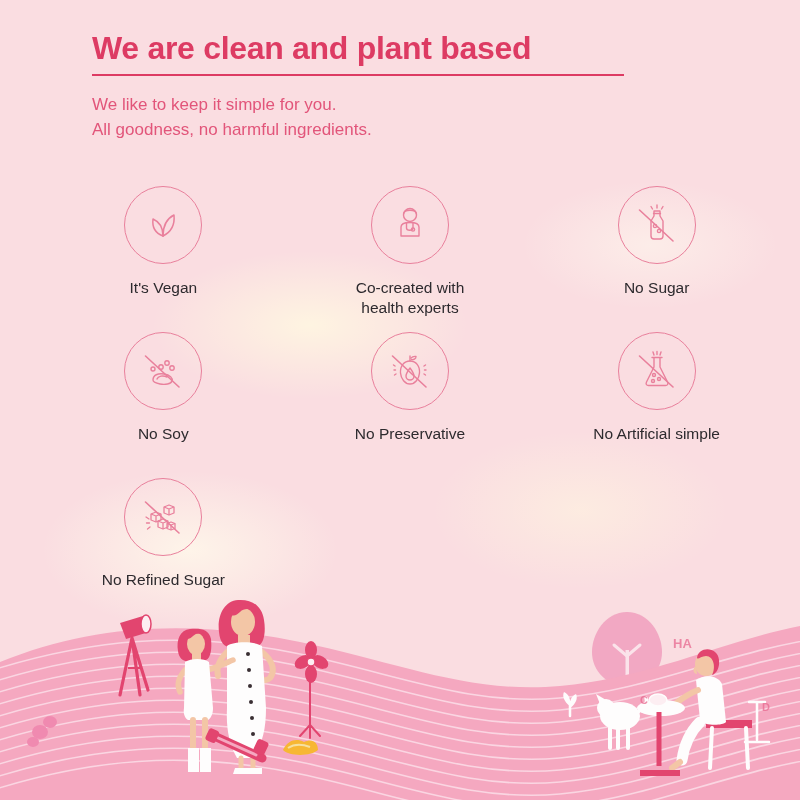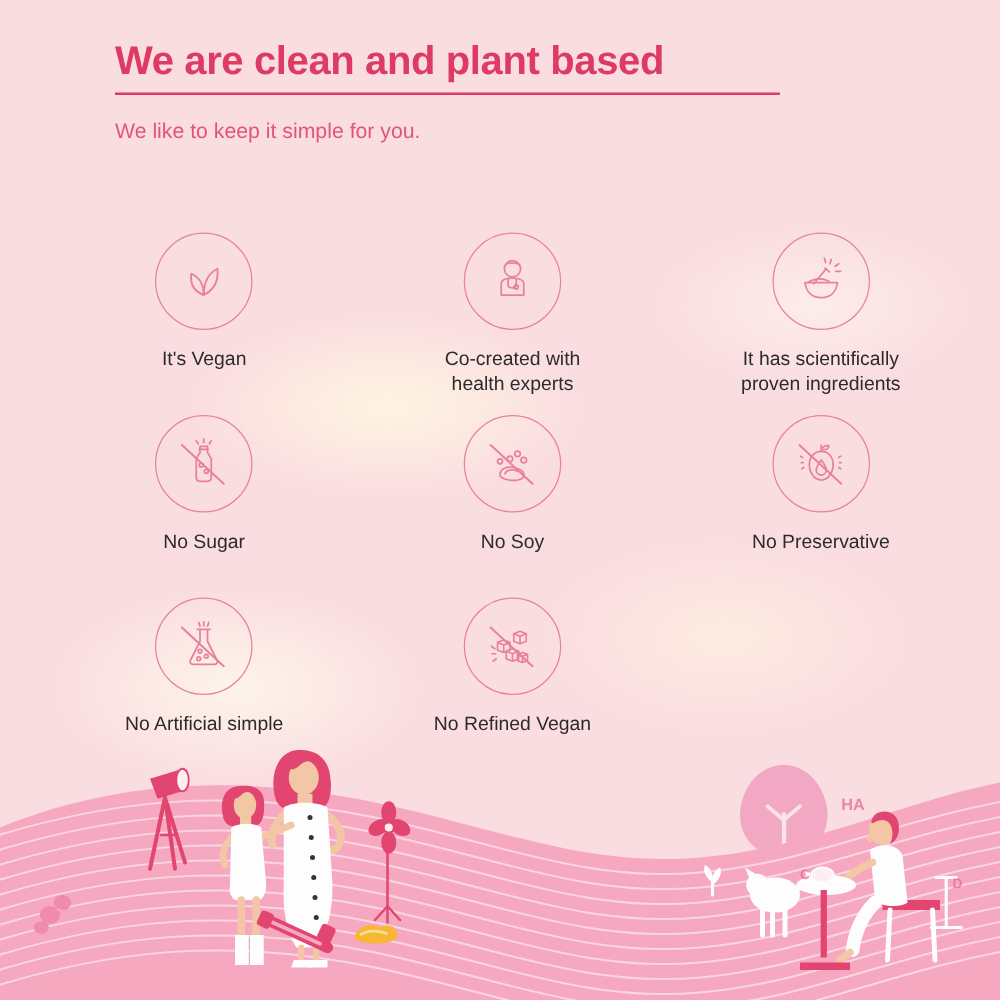--- a/index.html
+++ b/index.html
@@ -90,20 +90,21 @@
   <div class="bloom b1"></div>
   <div class="bloom b2"></div>
   <div class="bloom b3"></div>
   <div class="bloom b4"></div>
 
   <div id="header">
     <div id="headline">We are clean and plant based</div>
     <div id="headline-rule"></div>
     <div id="subtitle">
       <span class="line">We like to keep it simple for you.</span>
+      <span class="line">All goodness, no harmful ingredients.</span>
     </div>
   </div>
 
   <div id="grid">
 
     <div class="cell">
       <div class="badge">
         <svg width="46" height="46" viewBox="0 0 46 46" fill="none" stroke="#e9809c" stroke-width="1.5">
           <path d="M23 34 C23 26 20 20 13 17 C12 25 15 31 23 34 Z" stroke-linejoin="round"></path>
           <path d="M23 34 C23 24 26 17 34 13 C35 23 31 30 23 34 Z" stroke-linejoin="round"></path>
@@ -120,33 +121,20 @@
           <path d="M16.5 12 C17 7 29 7 29.5 12" stroke-linecap="round"></path>
           <path d="M14 34 L14 25 C14 22 18 20.5 23 20.5 C28 20.5 32 22 32 25 L32 34 Z" stroke-linejoin="round"></path>
           <path d="M19.5 21 L19.5 26 C19.5 29 26 29 26 26 L26 21" stroke-linecap="round"></path>
           <circle cx="26" cy="27.5" r="1.6"></circle>
         </svg>
       </div>
       <div class="cell-label">Co-created with
 health experts</div>
     </div>
 
-    <div class="cell">
-      <div class="badge">
-        <svg width="48" height="48" viewBox="0 0 48 48" fill="none" stroke="#e9809c" stroke-width="1.4">
-          <path d="M11 25 L37 25 C36 33 31 37 24 37 C17 37 12 33 11 25 Z" stroke-linejoin="round"></path>
-          <path d="M13.5 25 C17 22 24 21 30 24" stroke-linecap="round"></path>
-          <path d="M18 26 L28 14" stroke-linecap="round"></path>
-          <path d="M27 13.5 L30.5 16.5" stroke-linecap="round"></path>
-          <path d="M31 10 L32 6.5M35 12 L38 10M35.5 16 L39.5 16M27.5 9 L26.5 5.5" stroke-linecap="round"></path>
-        </svg>
-      </div>
-      <div class="cell-label">It has scientifically
-proven ingredients</div>
-    </div>
 
     <div class="cell">
       <div class="badge">
         <svg width="48" height="48" viewBox="0 0 48 48" fill="none" stroke="#e9809c" stroke-width="1.4">
           <path d="M21 10 L27 10 L27 15 L30 20 L30 35 C30 37 29 38 27 38 L21 38 C19 38 18 37 18 35 L18 20 L21 15 Z" stroke-linejoin="round"></path>
           <path d="M20.5 12.5 L27.5 12.5" stroke-linecap="round"></path>
           <circle cx="22" cy="25" r="1.6"></circle>
           <circle cx="26" cy="30" r="1.6"></circle>
           <path d="M24 7 L24 4M19.5 8 L18 5.5M28.5 8 L30 5.5" stroke-linecap="round"></path>
           <path d="M6.5 9 L40 40" stroke-linecap="round" stroke-width="1.6"></path>
@@ -209,21 +197,21 @@
             <path d="M12 21 L17 23 L22 21M17 23 L17 29"></path>
             <path d="M24 26 L29 28 L29 34 L24 36 L19 34 L19 28 Z"></path>
             <path d="M19 28 L24 30 L29 28M24 30 L24 36"></path>
             <path d="M32 29 L36 30.5 L36 35.5 L32 37 L28 35.5 L28 30.5 Z"></path>
             <path d="M28 30.5 L32 32 L36 30.5M32 32 L32 37"></path>
           </g>
           <path d="M10 26 L7 24M10.5 30 L7.5 30M11 34 L8.5 36" stroke-linecap="round"></path>
           <path d="M6.5 9 L40 40" stroke-linecap="round" stroke-width="1.6"></path>
         </svg>
       </div>
-      <div class="cell-label">No Refined Vegan</div>
+      <div class="cell-label">No Refined Sugar</div>
     </div>
 
 
   </div>
 
   <div id="illustration">
     <svg viewBox="0 0 800 210" preserveAspectRatio="none">
 
       <defs>
         <clipPath id="hillClip">

